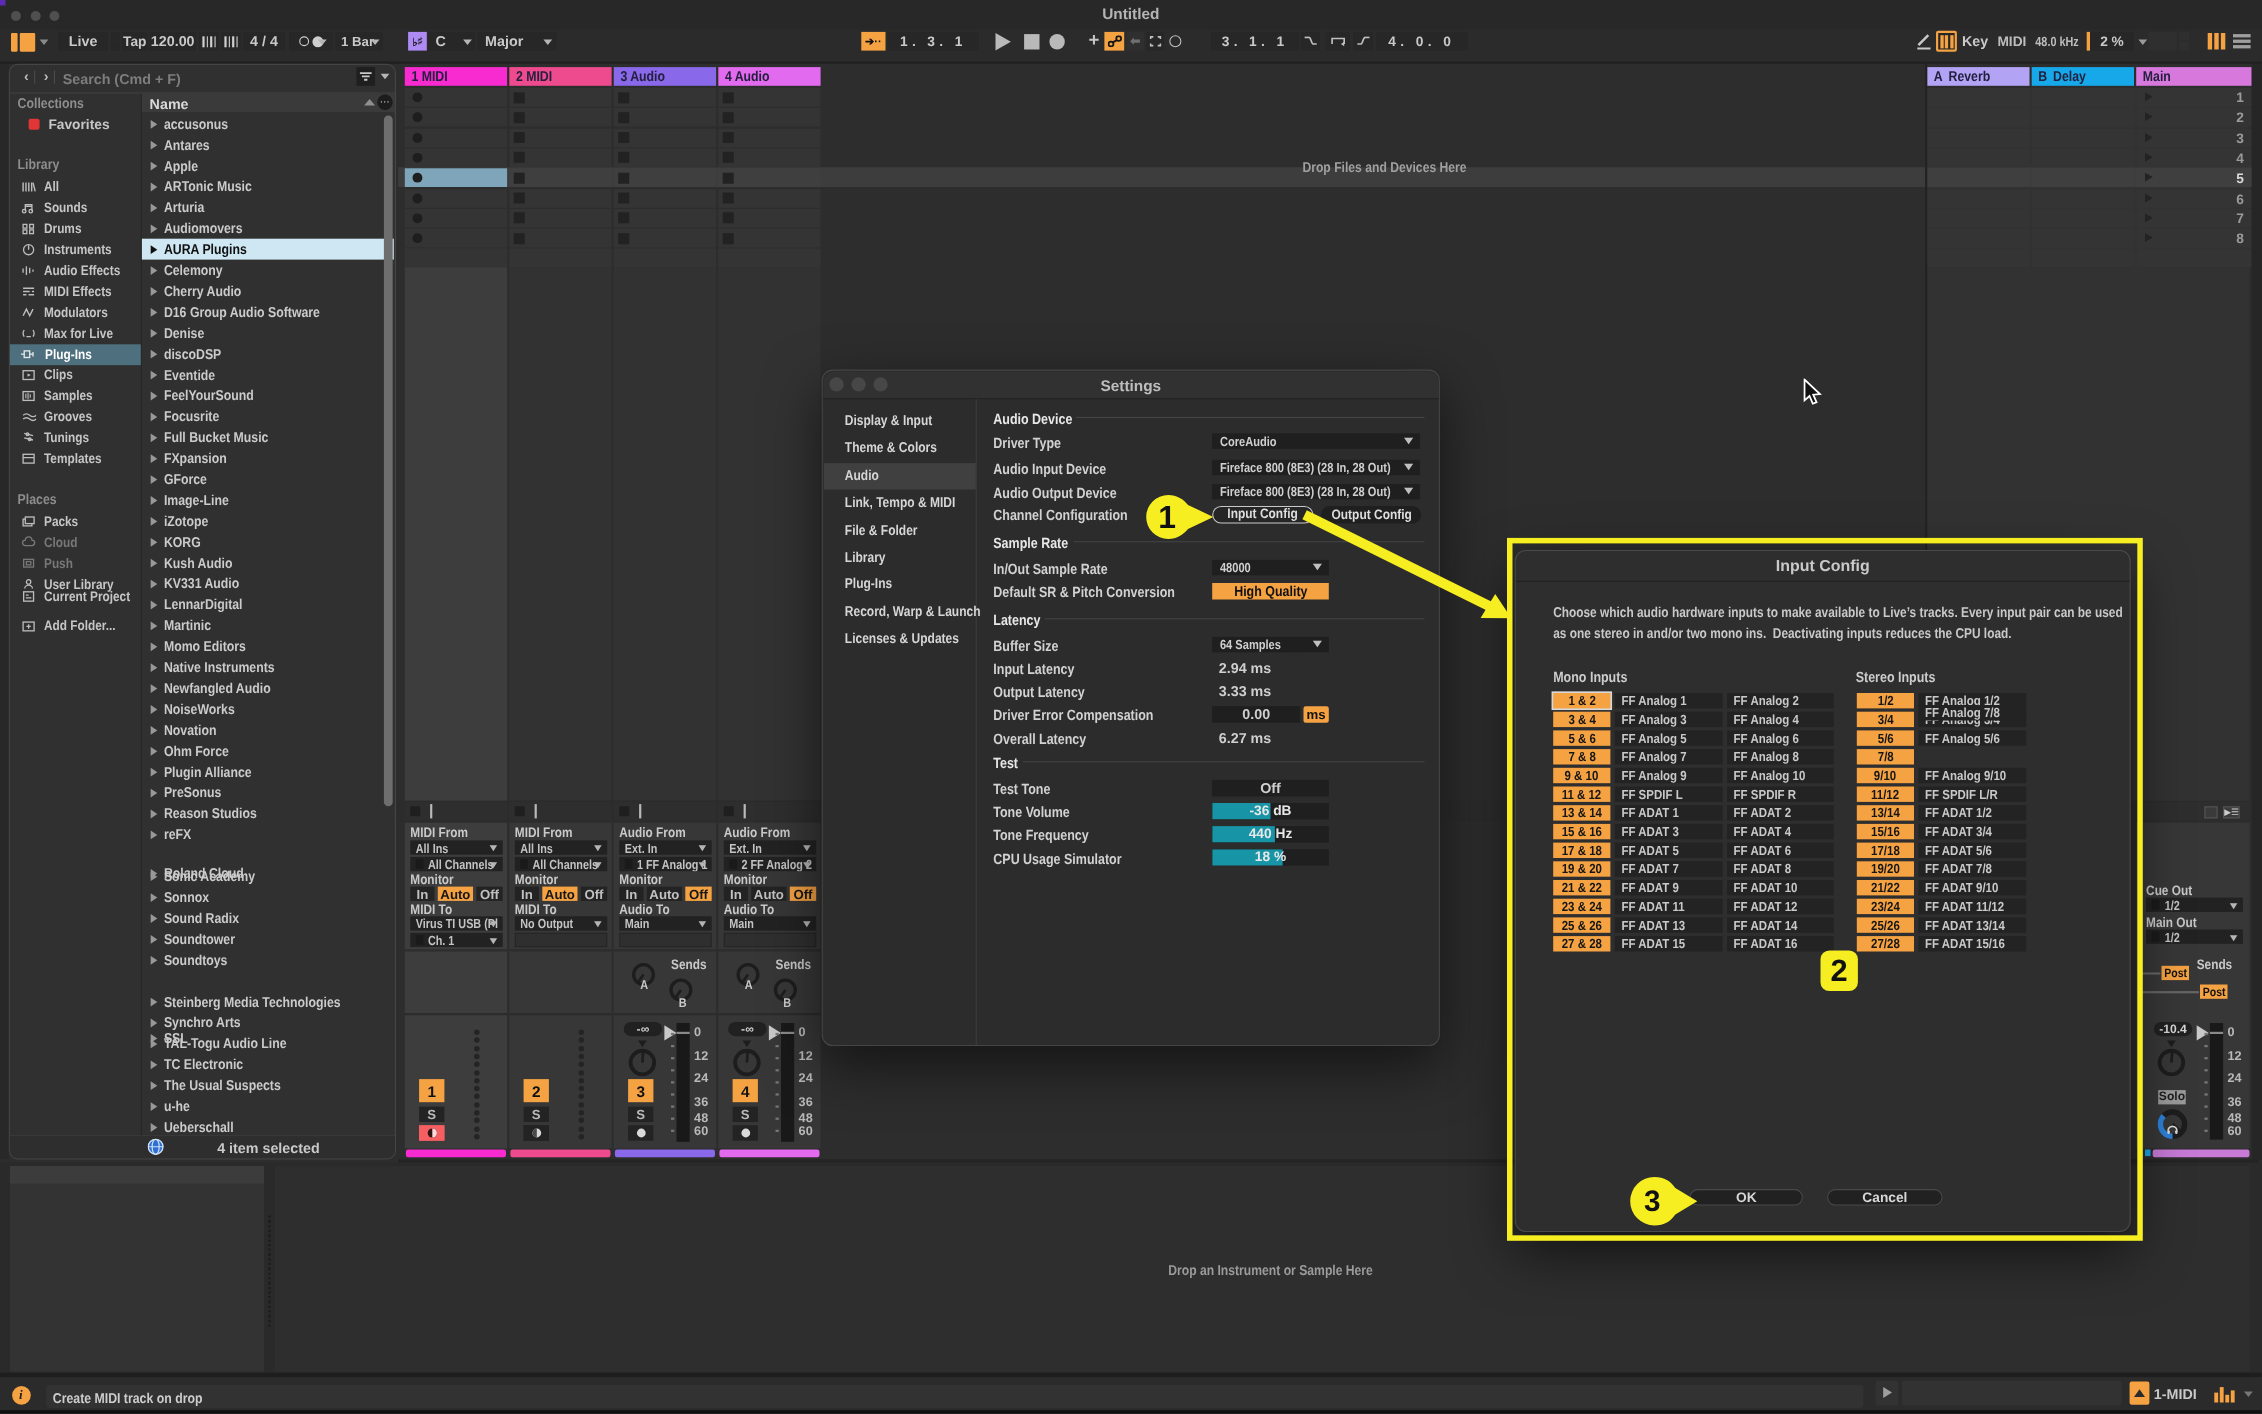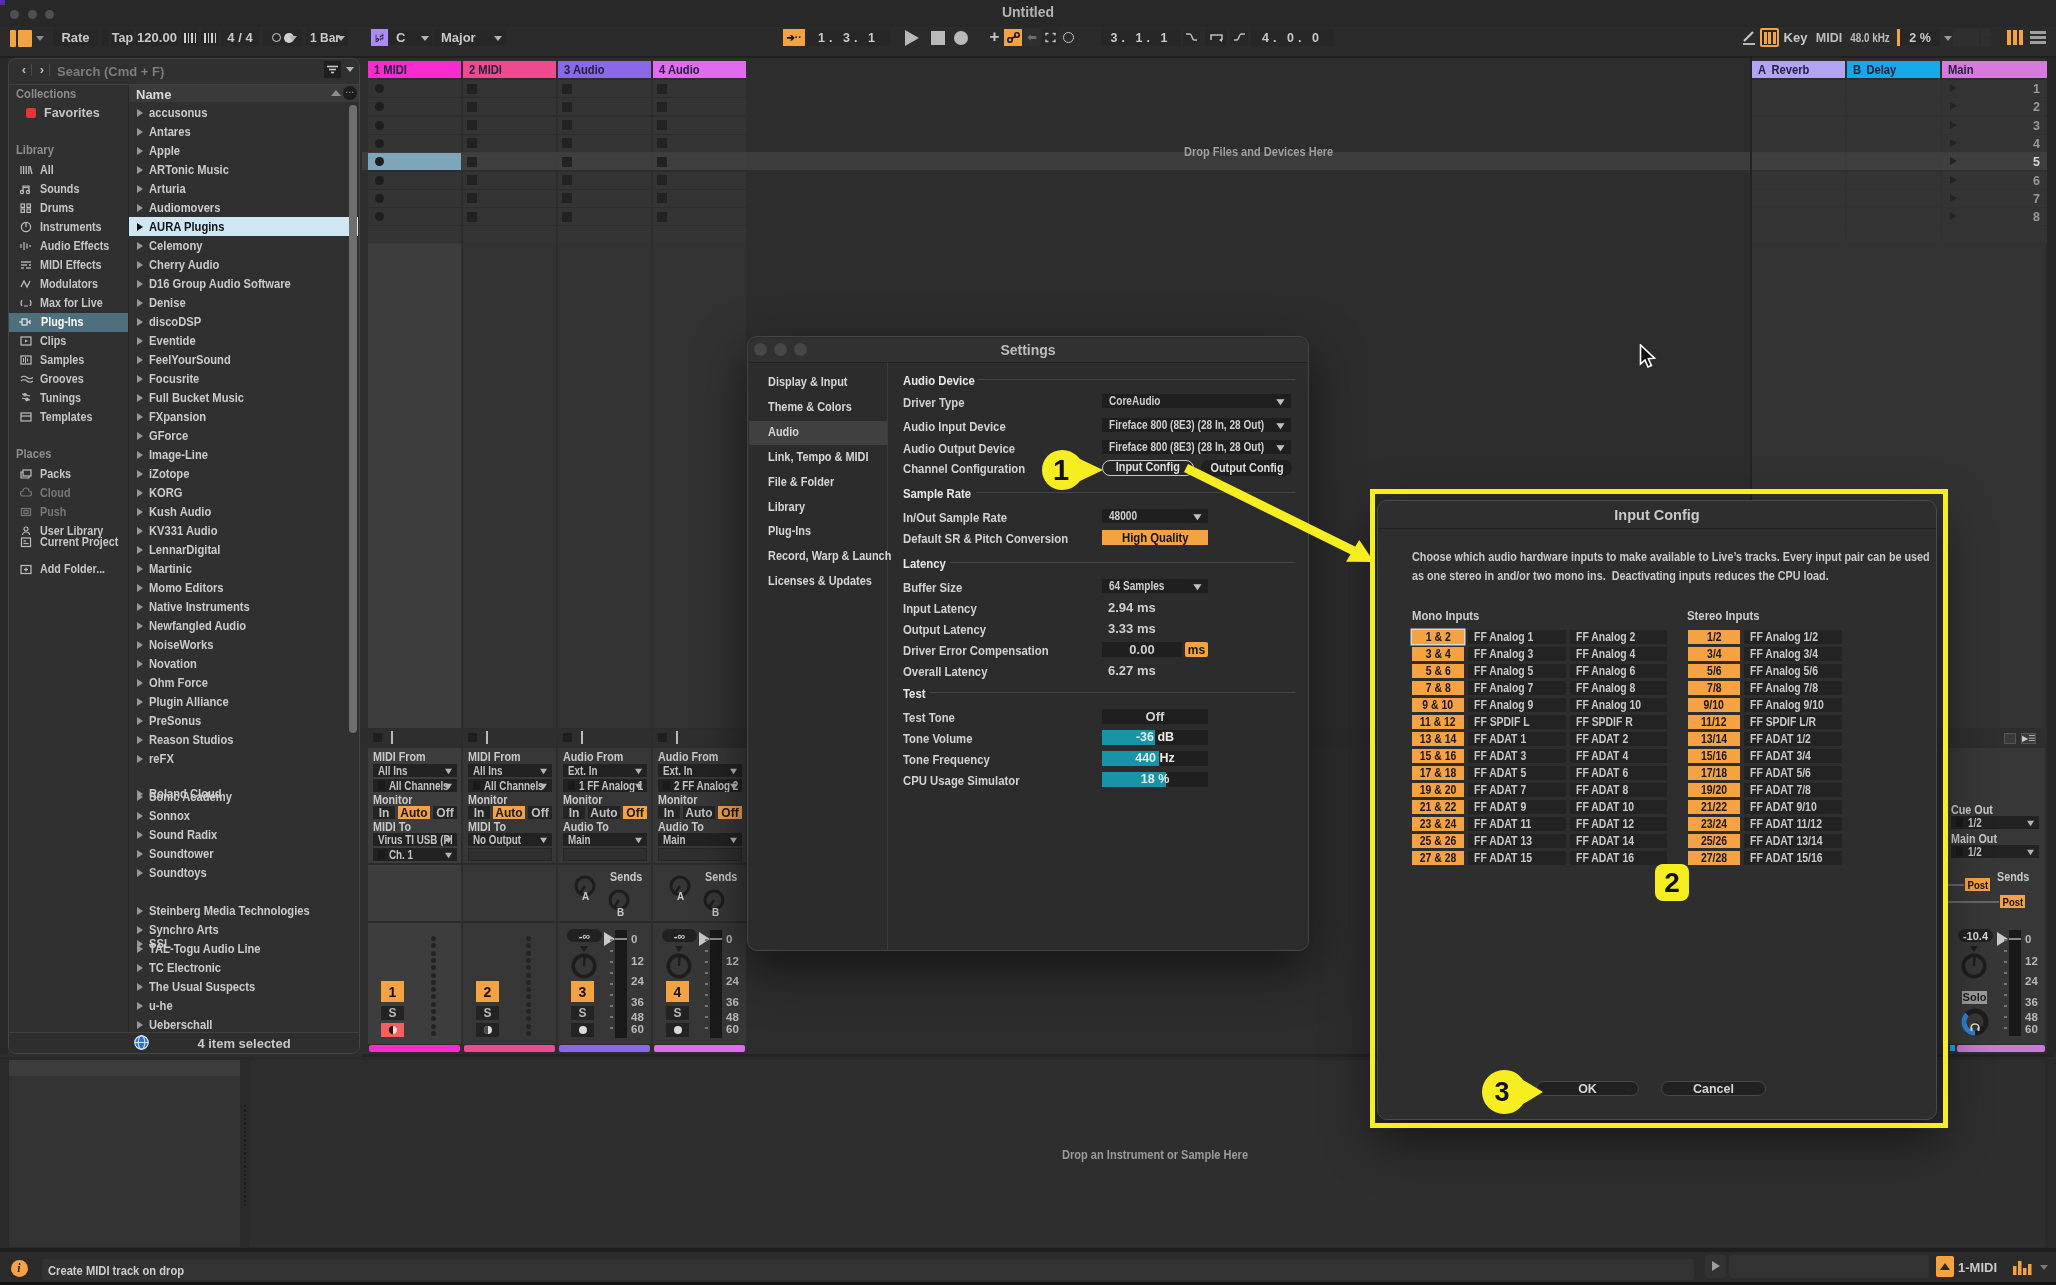--- a/index.html
+++ b/index.html
@@ -32,21 +32,21 @@
 <div class="a" style="left:0;top:0;width:2056px;height:27px;background:#282828"></div>
 <div class="a" style="left:10px;top:9.5px;width:9px;height:9px;border-radius:50%;background:#4f4f4f"></div>
 <div class="a" style="left:27.5px;top:9.5px;width:9px;height:9px;border-radius:50%;background:#4f4f4f"></div>
 <div class="a" style="left:45px;top:9.5px;width:9px;height:9px;border-radius:50%;background:#4f4f4f"></div>
 <div class="a" style="left:0;top:0;width:5px;height:5px;background:#5b2bb8"></div>
 <div class="a" style="left:0;top:4px;width:2056px;text-align:center;font-size:14px;font-weight:700;color:#b4b4b4">Untitled</div>
 <div class="a" style="left:0;top:27px;width:2056px;height:31px;background:#2b2b2b;border-bottom:2px solid #202020"></div>
 <div class="a" style="left:10px;top:30px;width:6px;height:17px;background:#f5a243;border-radius:1px"></div>
 <div class="a" style="left:18px;top:30px;width:14px;height:17px;background:#f5a243;border-radius:1px"></div>
 <div class="a" style="left:36px;top:36px;width:0;height:0;border-left:4.5px solid transparent;border-right:4.5px solid transparent;border-top:5.5px solid #8a8a8a"></div>
-<div class="b" style="left:53px;top:29px;width:45px;height:17px">Rate</div>
+<div class="b" style="left:53px;top:29px;width:45px;height:17px">Live</div>
 <div class="a" style="left:101px;top:29px;width:8px;height:8px;background:#272727"></div>
 <div class="a" style="left:101px;top:38px;width:8px;height:8px;background:#272727"></div>
 <div class="b" style="left:111px;top:29px;width:23px;height:17px;font-size:12.5px">Tap</div>
 <div class="b" style="left:136px;top:29px;width:42px;height:17px">120.00</div>
 <div class="b" style="left:181px;top:29px;width:18px;height:17px;gap:2px">
     <span style="width:1.5px;height:10px;background:#cfcfcf"></span>
     <span style="width:1.5px;height:10px;background:#cfcfcf"></span>
     <span style="width:1.5px;height:10px;background:#cfcfcf"></span>
     <span style="width:1.5px;height:10px;background:#cfcfcf"></span>
   </div>
@@ -1228,21 +1228,21 @@
   </div>
 <div class="icfield" style="left:1468px;top:681px;width:98px;height:13.5px">
     <span>FF Analog 7</span>
   </div>
 <div class="icfield" style="left:1570px;top:681px;width:97px;height:13.5px">
     <span>FF Analog 8</span>
   </div>
 <div class="icbtn" style="left:1688px;top:681px;width:52px;height:13.5px">
     <span>7/8</span>
   </div>
-<div class="icfield" style="left:1744px;top:681px;width:98px;height:13.5px">
+<div class="icfield" style="left:1744px;top:641px;width:98px;height:13.5px">
     <span>FF Analog 7/8</span>
   </div>
 <div class="icbtn" style="left:1412px;top:698px;width:52px;height:13.5px;">
     <span>9 &amp; 10</span>
   </div>
 <div class="icfield" style="left:1468px;top:698px;width:98px;height:13.5px">
     <span>FF Analog 9</span>
   </div>
 <div class="icfield" style="left:1570px;top:698px;width:97px;height:13.5px">
     <span>FF Analog 10</span>

